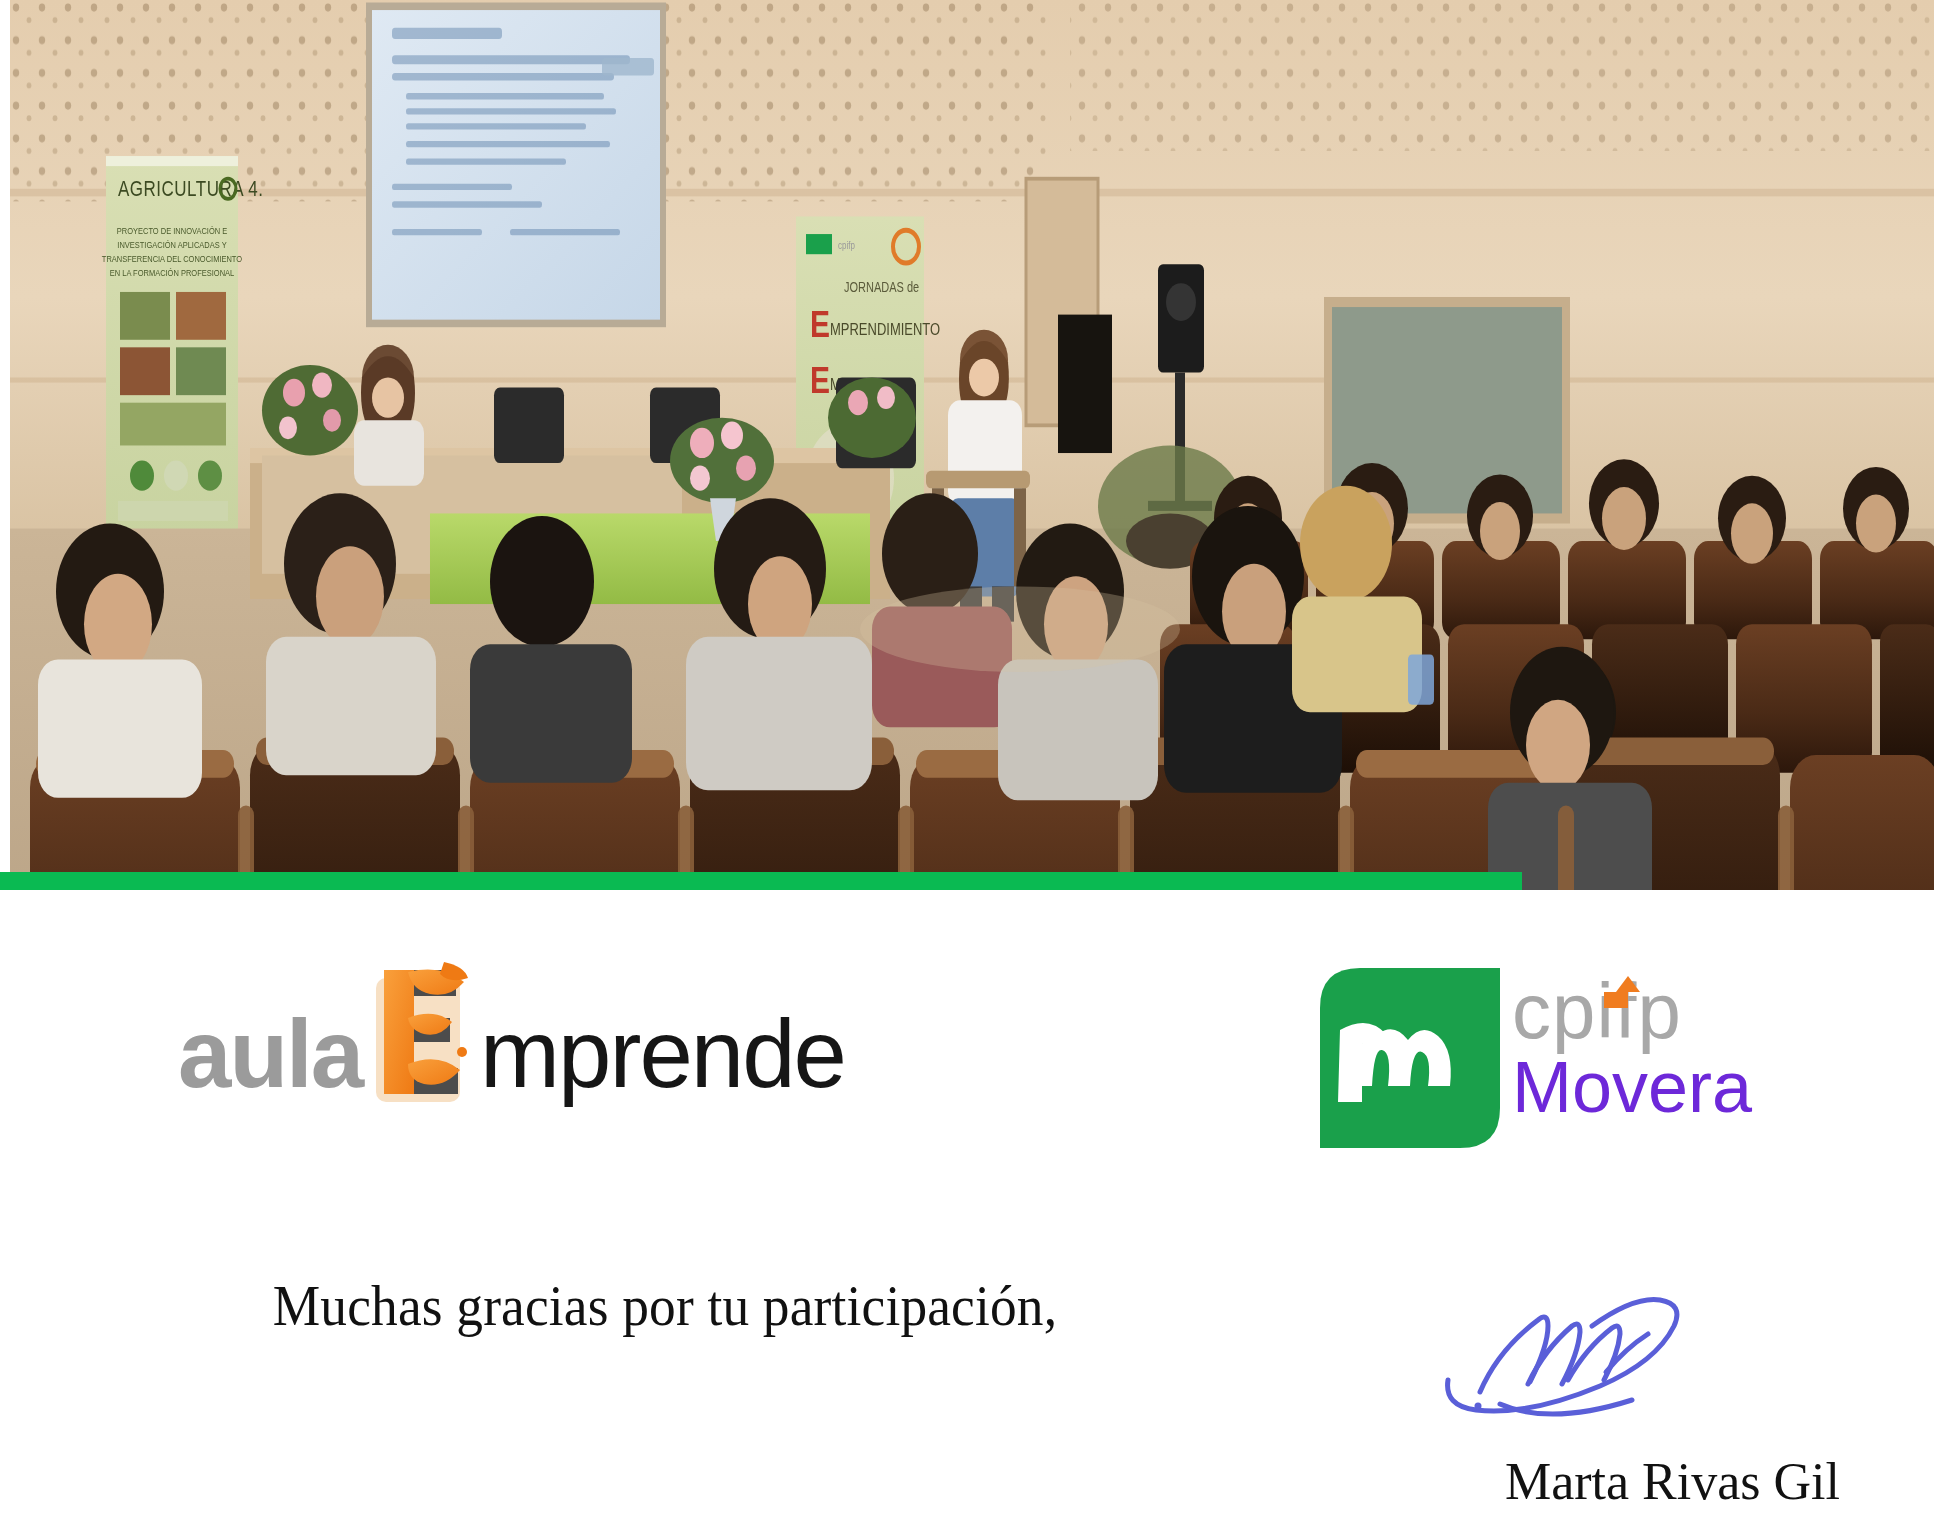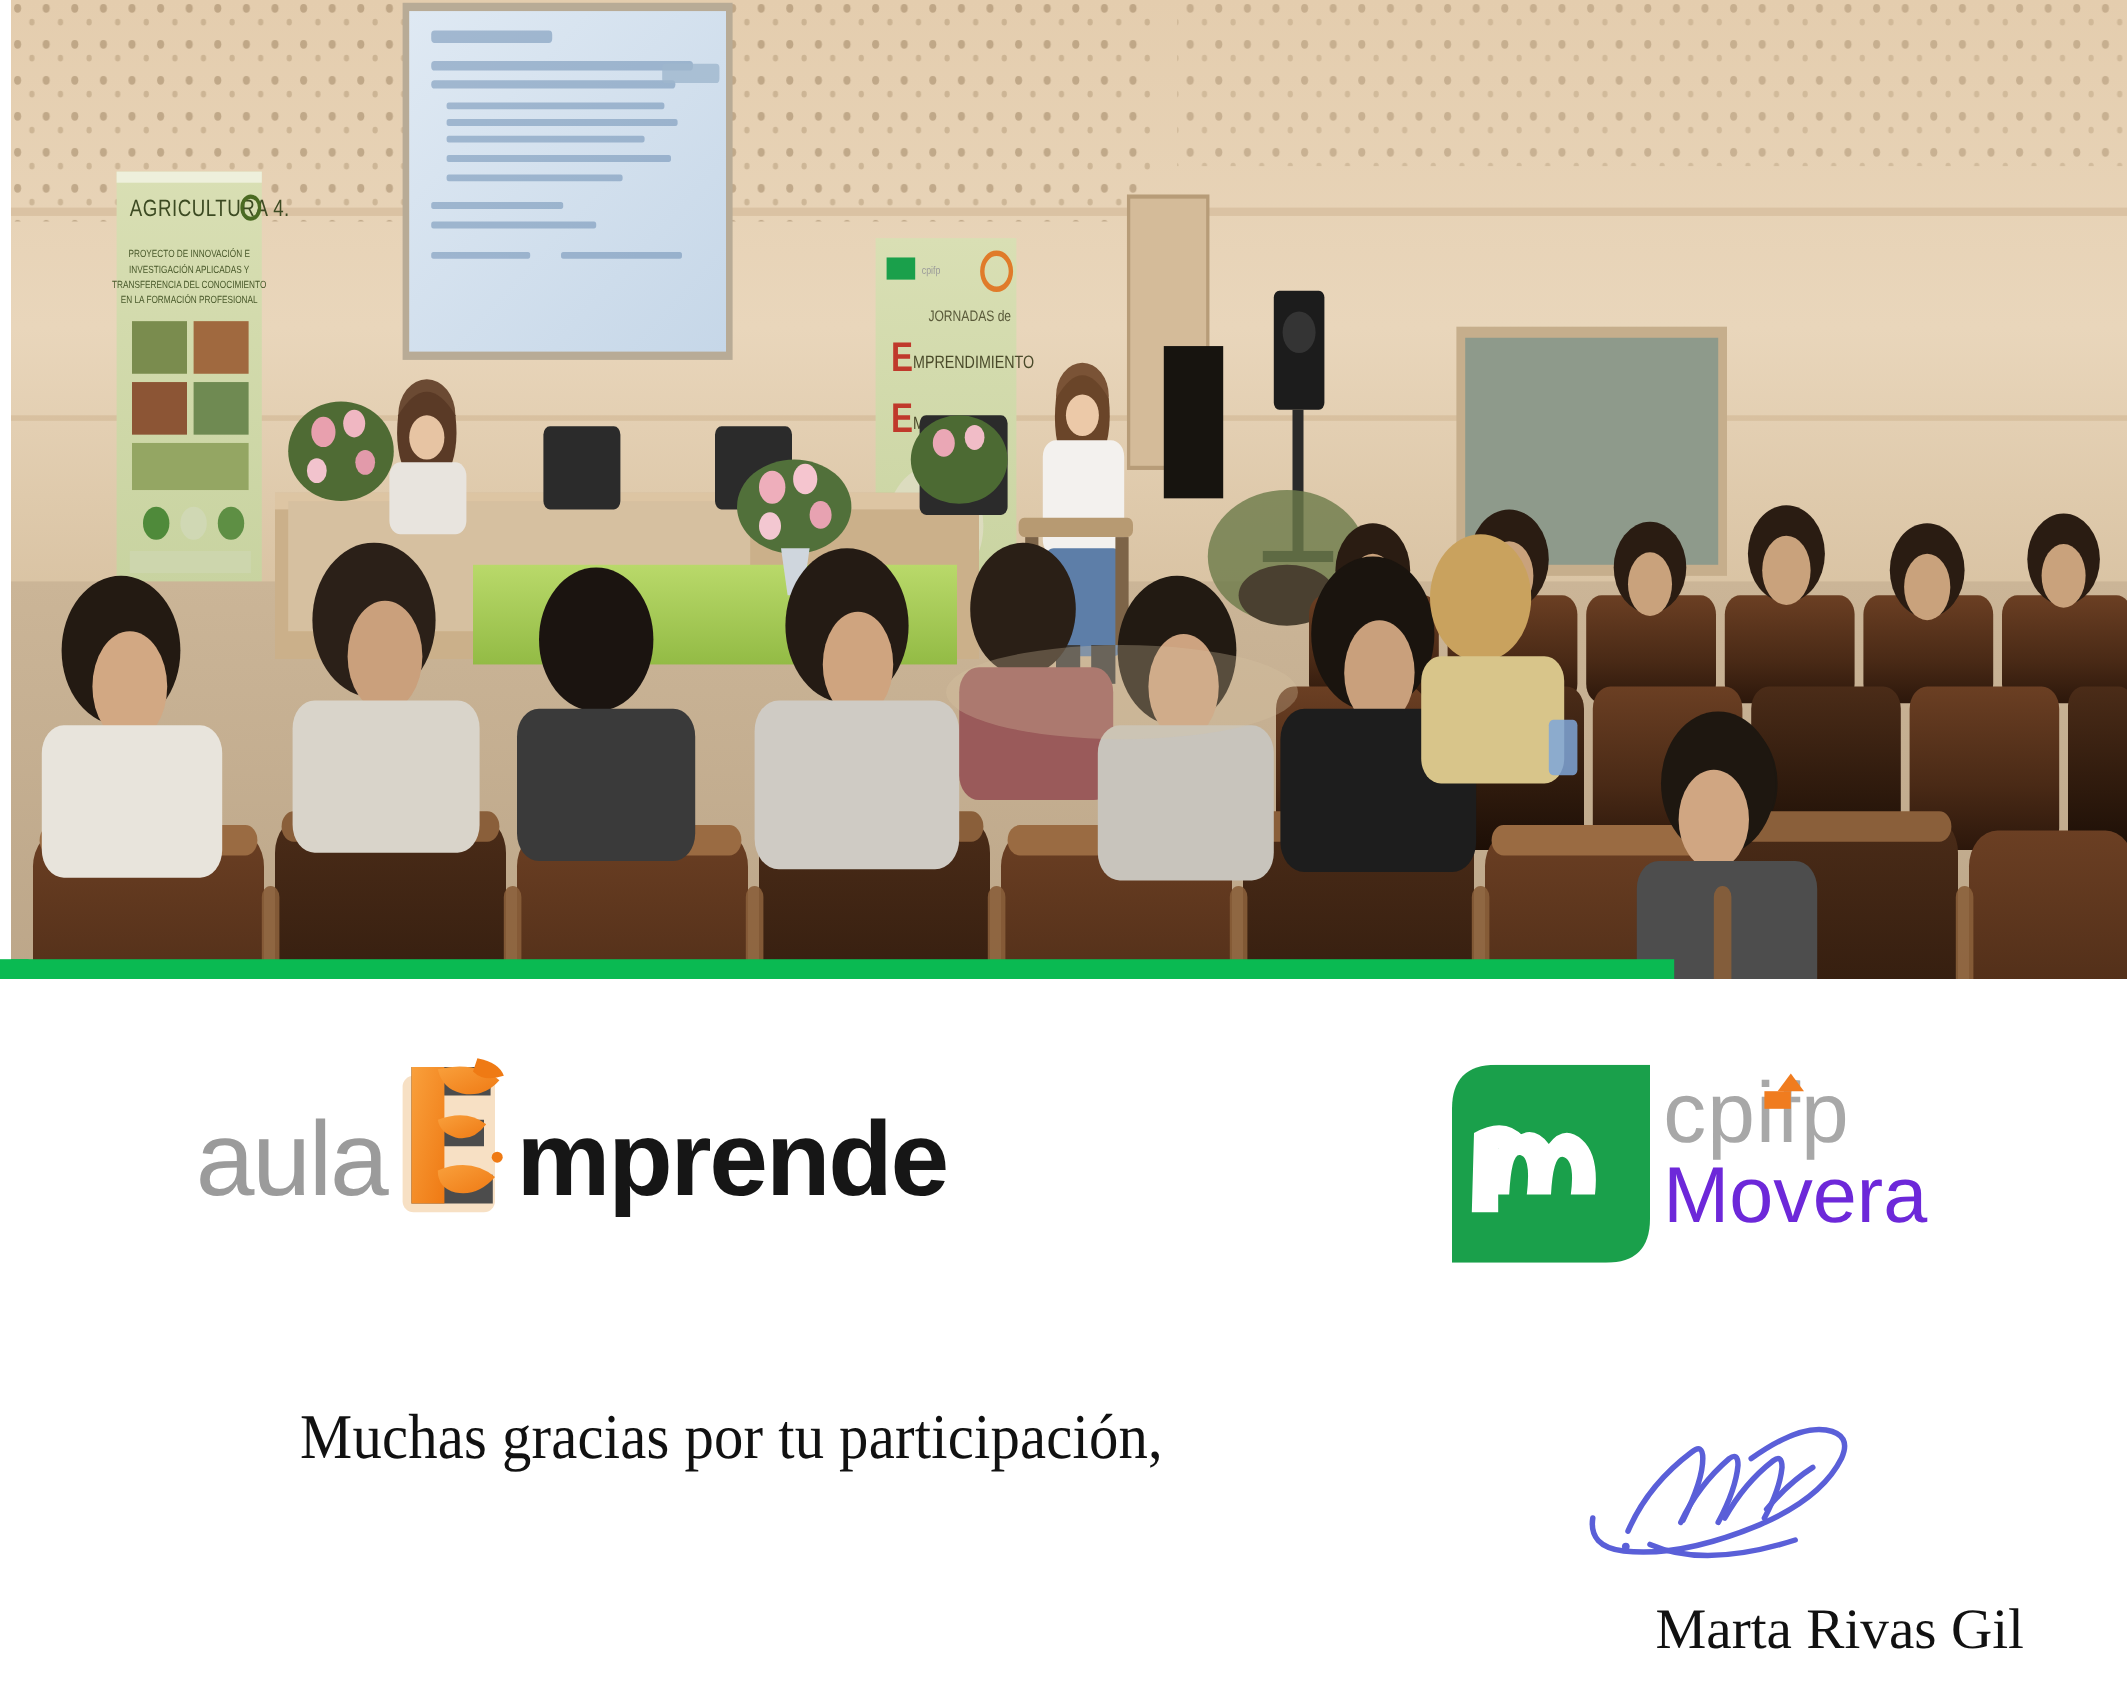--- a/index.html
+++ b/index.html
@@ -36,29 +36,29 @@
   
   .panel{position:absolute;left:0;top:890px;width:1934px;height:649px;background:#fff;}
 
   
   .aula-logo{
     position:absolute;left:178px;top:958px;
     display:flex;align-items:flex-end;height:150px;
   }
   .aula-word{
     font-family:"Liberation Sans", sans-serif;
-    font-size:96px;color:#9b9b9b;font-weight:400;
+    font-size:96px;color:#9b9b9b;font-weight:700;
     letter-spacing:-2px;line-height:1;
     transform:translateY(-6px);
   }
   .e-mark{width:120px;height:148px;position:relative;margin:0 2px 0 -4px;}
   .e-mark svg{display:block;width:120px;height:148px;}
   .mprende-word{
     font-family:"Liberation Sans", sans-serif;
-    font-size:96px;color:#161616;font-weight:700;
+    font-size:96px;color:#161616;font-weight:400;
     letter-spacing:-2px;line-height:1;
     transform:translateY(-6px);
   }
 
   
   .cpifp-logo{position:absolute;left:1320px;top:968px;display:flex;align-items:flex-start;}
   .cpifp-mark{width:180px;height:180px;}
   .cpifp-mark svg{display:block;width:180px;height:180px;}
   .cpifp-text{margin-left:12px;padding-top:6px;font-family:"Liberation Sans", sans-serif;}
   .cpifp-top{position:relative;display:inline-block;}

